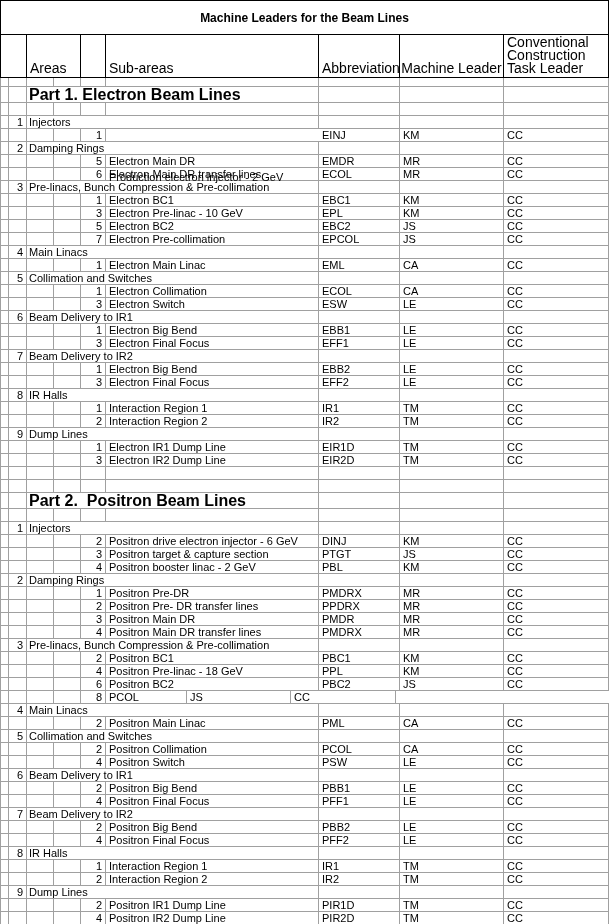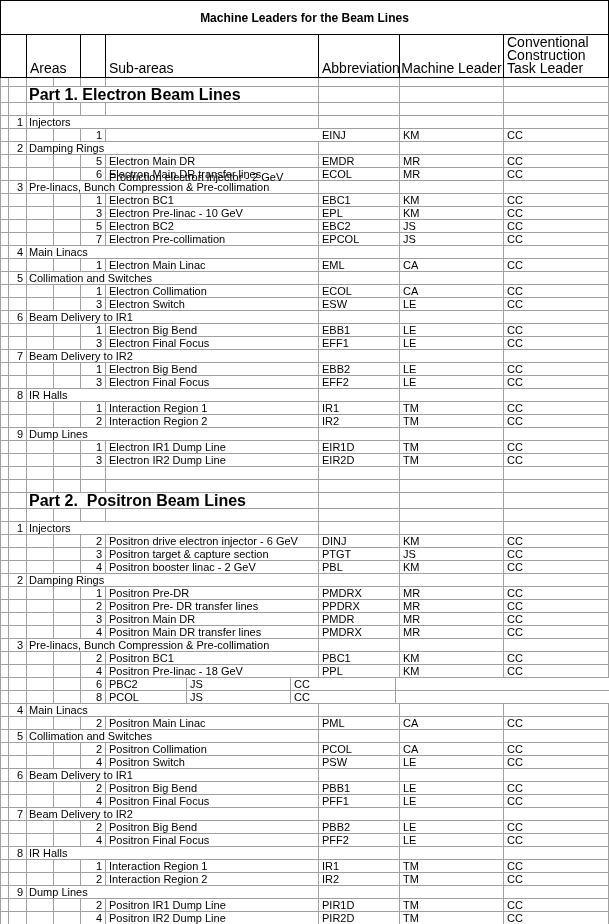--- a/index.html
+++ b/index.html
@@ -529,20 +529,21 @@
         <div class="c pad" style="width: 81px;">PPL</div>
         <div class="c pad" style="width: 104px;">KM</div>
         <div class="c pad" style="width: 105px;">CC</div>
       </div>
       <div class="r" style="height: 13px;">
         <div class="c" style="width: 8px;"></div>
         <div class="c" style="width: 18px;"></div>
         <div class="c" style="width: 27px;"></div>
         <div class="c" style="width: 27px;"></div>
         <div class="c num" style="width: 25px;">6</div>
+        <div class="c pad" style="width: 213px;">Positron BC2</div>
         <div class="c pad" style="width: 81px;">PBC2</div>
         <div class="c pad" style="width: 104px;">JS</div>
         <div class="c pad" style="width: 105px;">CC</div>
       </div>
       <div class="r" style="height: 13px;">
         <div class="c" style="width: 8px;"></div>
         <div class="c" style="width: 18px;"></div>
         <div class="c" style="width: 27px;"></div>
         <div class="c" style="width: 27px;"></div>
         <div class="c num" style="width: 25px;">8</div>

